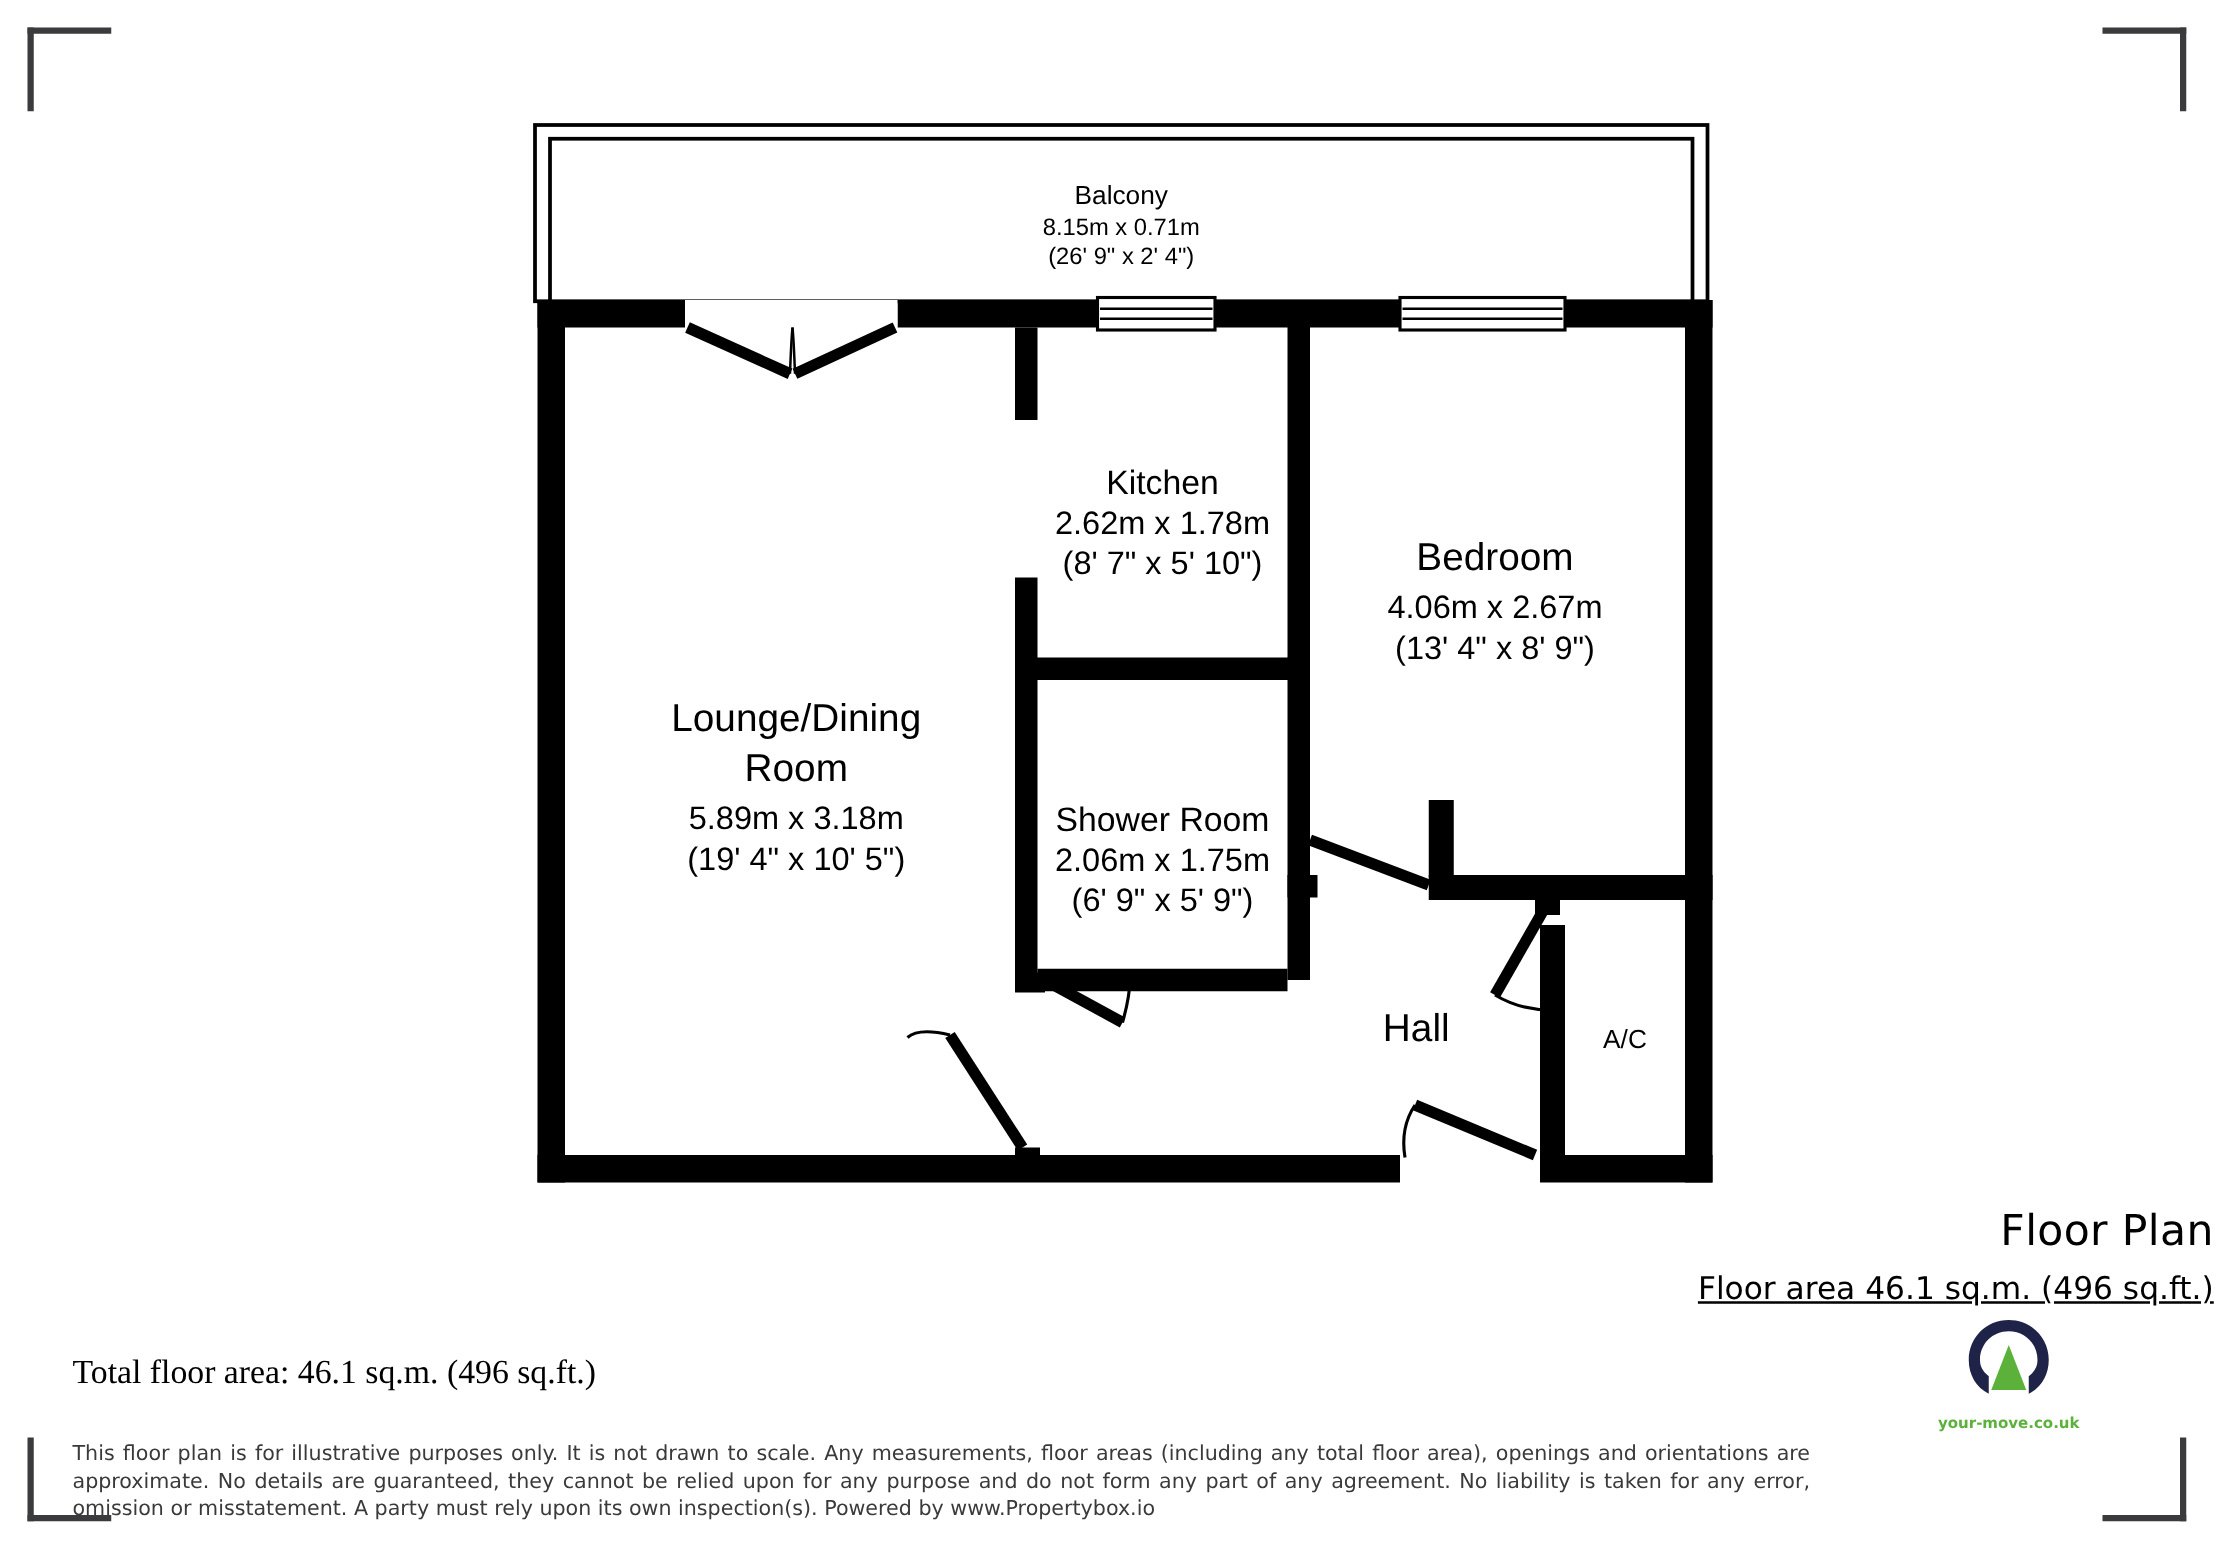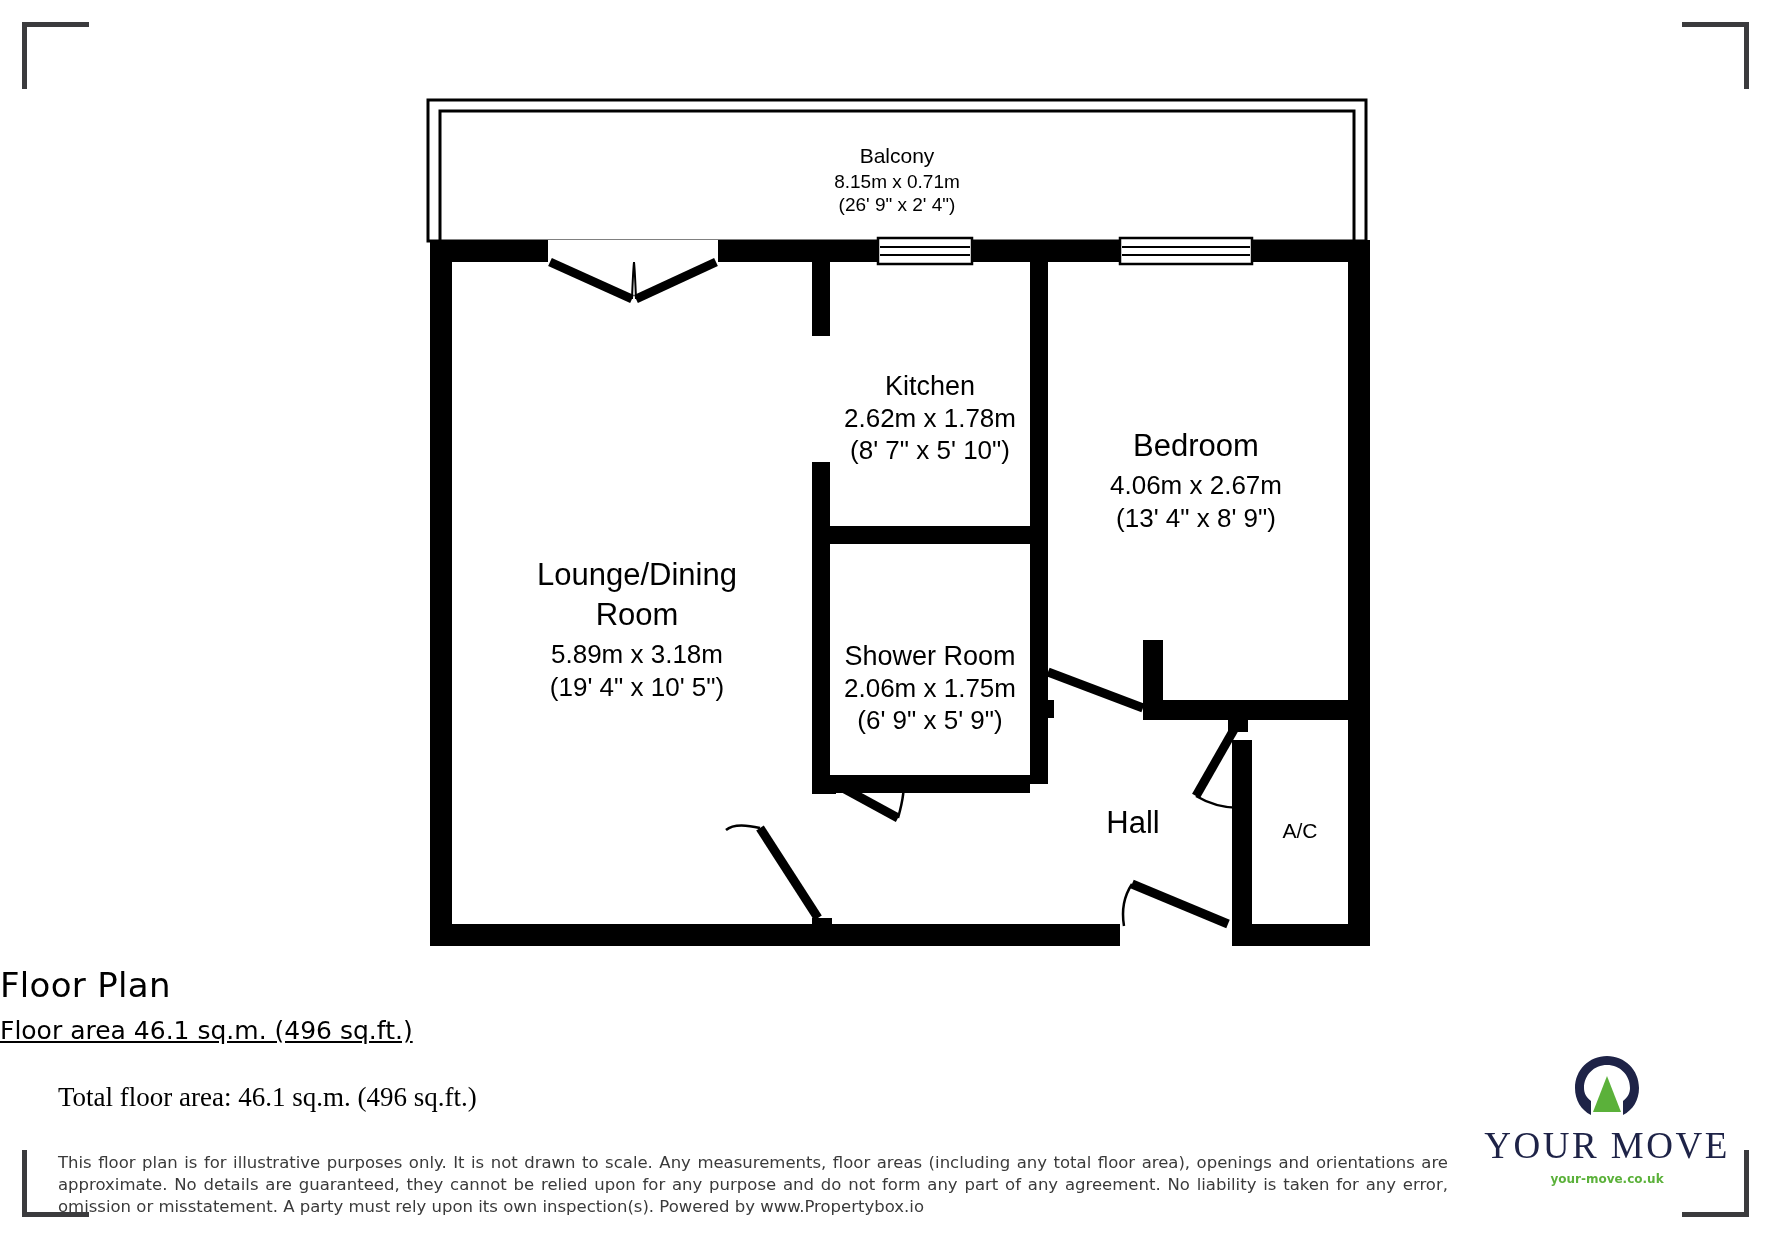--- a/index.html
+++ b/index.html
@@ -73,21 +73,21 @@
     font-size: 21px;
     fill: #000;
     text-anchor: middle;
   }
 
   
   .plan-caption {
     position: absolute;
     left: 0;
     width: 1771px;
-    text-align: left;
+    text-align: right;
     font-family: "DejaVu Sans", sans-serif;
   }
   #plan-title {
     top: 965px;
     font-size: 34px;
     letter-spacing: 0.3px;
   }
   #plan-area {
     top: 1016px;
     font-size: 25px;
@@ -272,15 +272,14 @@
 
 <div id="total-area">Total floor area: 46.1 sq.m. (496 sq.ft.)</div>
 
 <div id="disclaimer">This floor plan is for illustrative purposes only. It is not drawn to scale. Any measurements, floor areas (including any total floor area), openings and orientations are approximate. No details are guaranteed, they cannot be relied upon for any purpose and do not form any part of any agreement. No liability is taken for any error, omission or misstatement. A party must rely upon its own inspection(s). Powered by www.Propertybox.io</div>
 
 <div id="logo">
   <svg id="logo-mark" width="76" height="74" viewBox="0 0 76 74">
     <path d="M38 4 C 20 4 6 18 6 36 C 6 48 12 58 22 63 L 22 49 C 17 45 15 41 15 36 C 15 23 25 13 38 13 C 51 13 61 23 61 36 C 61 41 59 45 54 49 L 54 63 C 64 58 70 48 70 36 C 70 18 56 4 38 4 Z" fill="#1e2347"></path>
     <path d="M38 24 L 52 60 L 24 60 Z" fill="#5bb13a"></path>
   </svg>
-  <div id="logo-wordmark">YOUR MOVE</div>
   <div id="logo-url">your-move.co.uk</div>
 </div>
 
 </body></html>

